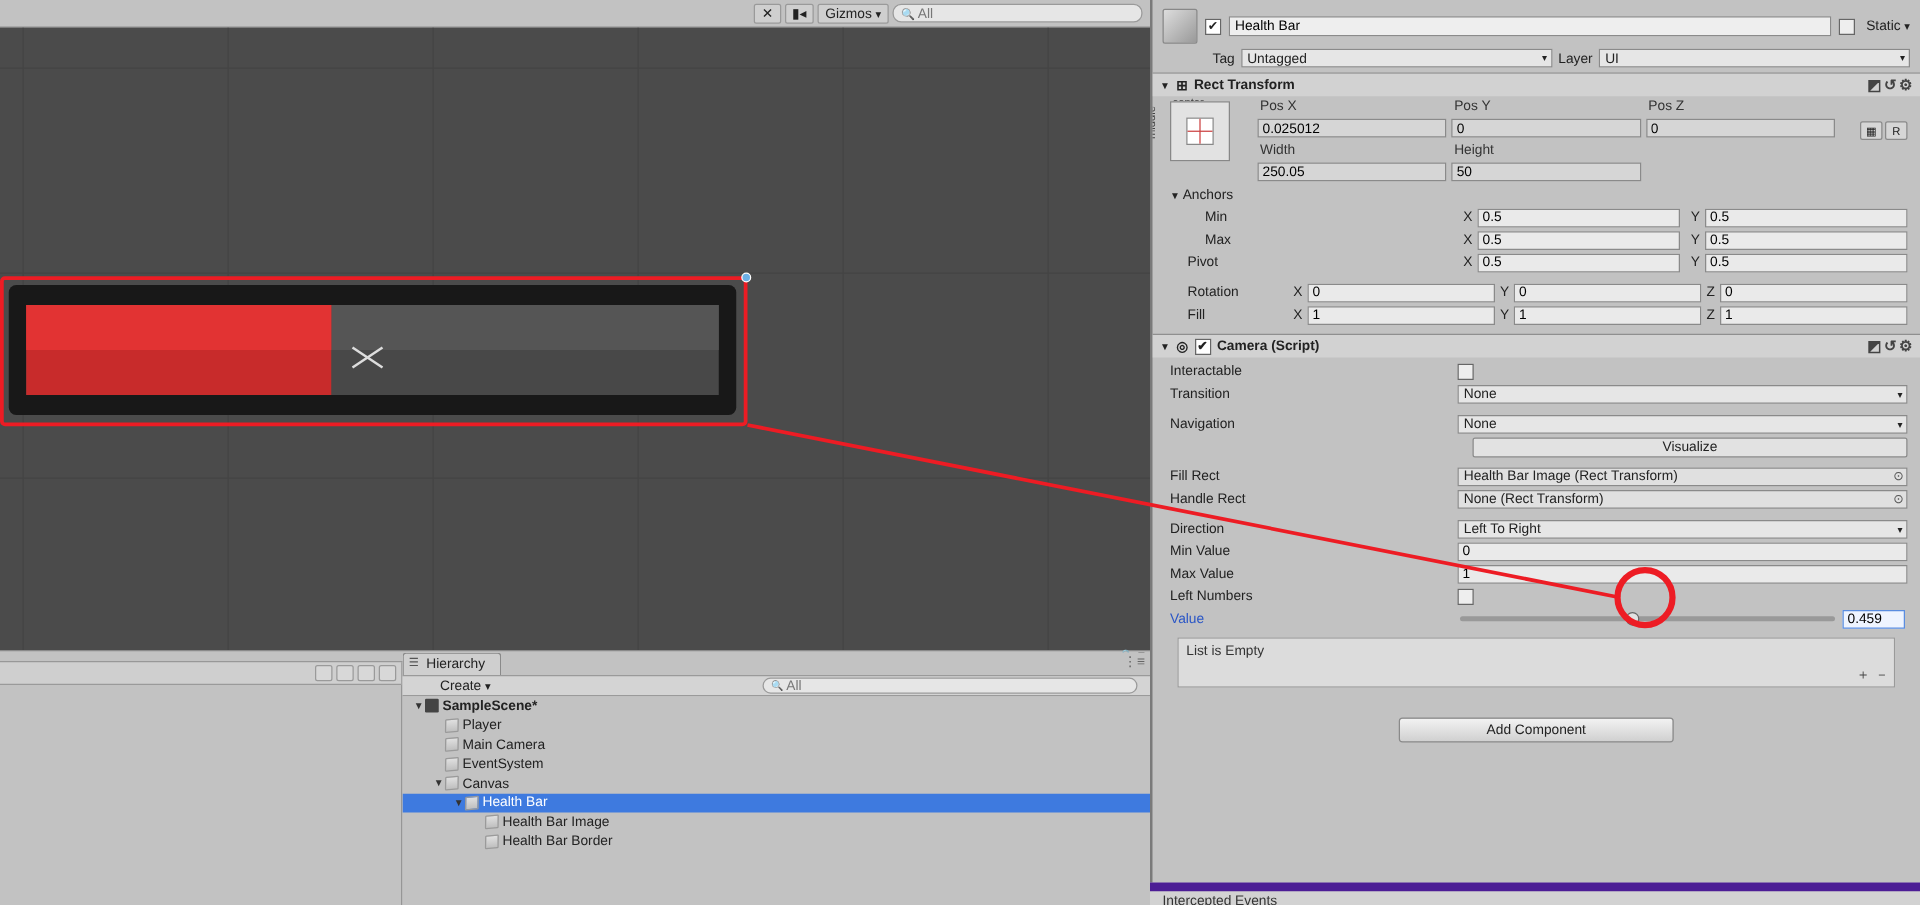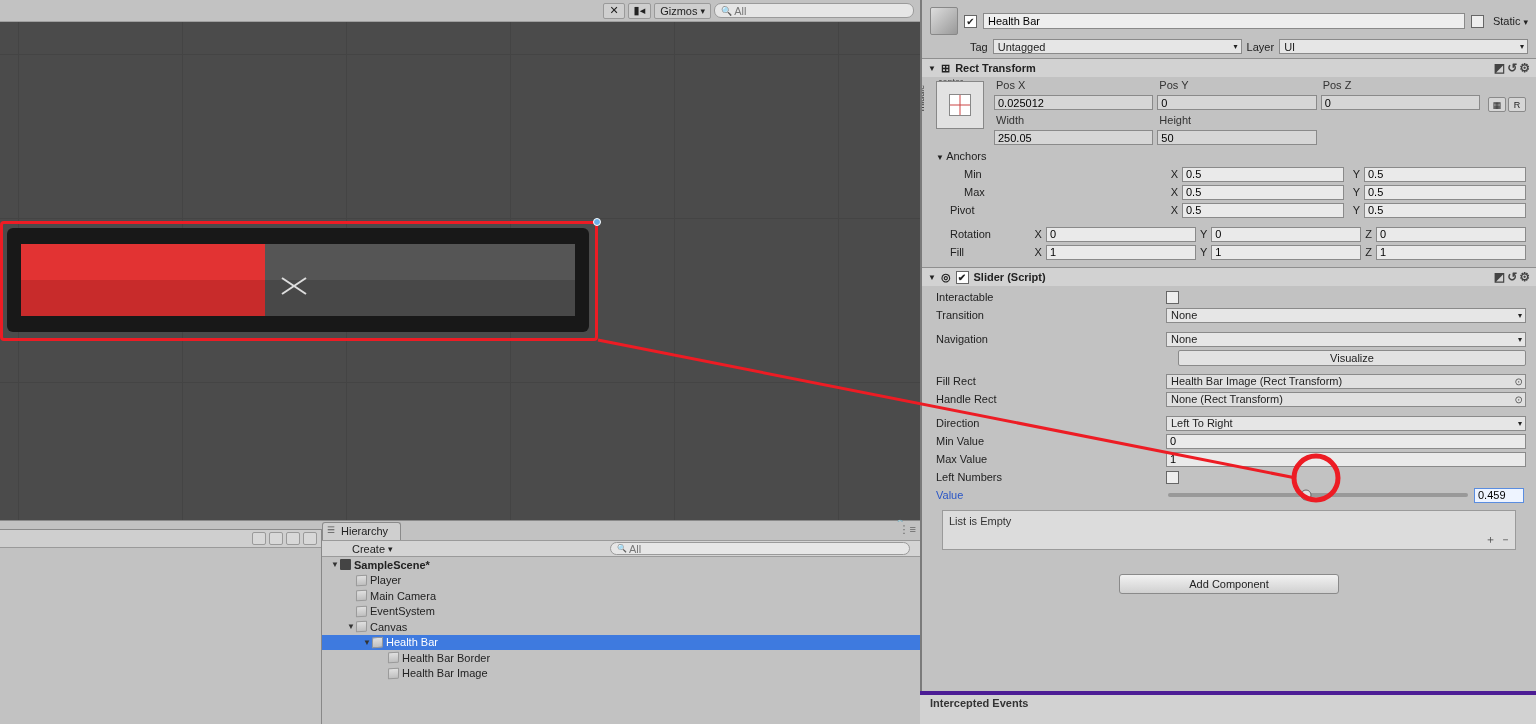--- a/index.html
+++ b/index.html
@@ -100,21 +100,21 @@
   
   .anchor-preset { width:48px; height:48px; border:1px solid #888; background:#e2e2e2; margin:2px 10px 2px 4px; position:relative; display:flex; align-items:center; justify-content:center;}
   .anchor-preset .inner { width:22px; height:22px; border:1px solid #888; background:#fff; position:relative;}
   .anchor-preset .inner::before, .anchor-preset .inner::after { content:""; position:absolute; background:#c44;}
   .anchor-preset .inner::before { left:50%; top:0; bottom:0; width:1px; transform:translateX(-0.5px);}
   .anchor-preset .inner::after { top:50%; left:0; right:0; height:1px; transform:translateY(-0.5px);}
   .anchor-label { position:absolute; font-size:9px; color:#444;}
   .anchor-label.top { top:-2px; left:6px;}
   .anchor-label.left { left:-24px; top:14px; transform:rotate(-90deg);}
 
-  .rect-top { display:flex; padding:2px 10px 0 10px; gap:0;}
+  .rect-top { display:flex; padding:2px 10px 0 10px; gap:12px;}
   .rect-cols { flex:1; display:grid; grid-template-columns:1fr 1fr 1fr; gap:4px;}
   .rc-lbl { font-size:11px; color:#333; padding-left:2px;}
   .rect-tools { width:46px; display:flex; gap:2px; align-items:flex-start; padding-top:18px; flex-direction:row; justify-content:flex-end;}
   .rect-tools .sq { width:18px; height:15px; border:1px solid #8a8a8a; background:#d6d6d6; border-radius:2px; font-size:9px; display:flex; align-items:center; justify-content:center;}
 
   
   .obj-ref { flex:1; height:15px; border:1px solid #8a8a8a; background:#e0e0e0; padding:0 16px 0 4px; position:relative; display:flex; align-items:center;}
   .obj-ref::after { content:"⊙"; position:absolute; right:2px; font-size:10px; color:#555;}
   .value-lbl { color:#2a56c6; }
 
@@ -126,21 +126,21 @@
 
   .event-box { margin:6px 10px 2px 10px; border:1px solid #9a9a9a; background:#d7d7d7;}
   .event-box .eh { padding:3px 6px; border-bottom:1px solid #b4b4b4; background:#d2d2d2;}
   .event-box .eb { padding:4px 6px 22px 6px; color:#333; background:#dcdcdc; position:relative;}
   .event-box .em { position:absolute; right:4px; bottom:2px; display:flex; gap:4px; color:#444;}
 
   .add-comp { display:block; width:220px; margin:16px auto; height:20px; border:1px solid #8a8a8a; border-radius:3px; background:linear-gradient(#f2f2f2,#d0d0d0); text-align:center; line-height:18px;}
 
   .visualize-btn { display:block; height:16px; border:1px solid #8a8a8a; border-radius:2px; background:#e2e2e2; text-align:center; line-height:14px; margin:2px 0 6px 246px;}
 
-  .intercepted { position:absolute; left:920px; bottom:0; right:0; height:33px; background:#d2d2d2; border-top:4px solid #4c1d95; padding:2px 10px; font-weight:bold; color:#333;}
+  .intercepted { position:absolute; left:920px; bottom:0; right:0; height:18px; background:#d2d2d2; border-top:7px solid #4c1d95; padding:2px 10px; font-weight:normal; color:#333;}
 
 </style>
 </head>
 <body>
 
 <div class="scene-toolbar">
   <span class="tb-btn">✕</span>
   <span class="tb-btn">▮◂</span>
   <span class="tb-btn dd-arrow">Gizmos</span>
   <span class="search-box">
@@ -232,26 +232,26 @@
         <span>Canvas</span>
       </div>
       <div class="t-row selected" style="padding-left: 40px;">
         <span class="fold">▼</span>
         <span class="cube"></span>
         <span>Health Bar</span>
       </div>
       <div class="t-row" style="padding-left: 56px;">
         <span class="fold"></span>
         <span class="cube"></span>
-        <span>Health Bar Border</span>
+        <span>Health Bar Image</span>
       </div>
       <div class="t-row" style="padding-left: 56px;">
         <span class="fold"></span>
         <span class="cube"></span>
-        <span>Health Bar Image</span>
+        <span>Health Bar Border</span>
       </div>
     </div>
 </div>
 
 <div class="inspector">
   <div class="insp-body">
 
     <div class="go-header">
       <div class="go-icon"></div>
       <span class="chk">✔</span>
@@ -349,21 +349,21 @@
             <input class="fld" value="1" style="">
           </div>
       </div>
     </div>
 
     <div class="comp">
       <div class="comp-head">
         <span class="fold">▼</span>
         <span>◎</span>
         <span class="chk">✔</span>
-        <span class="title">Slider (Script)</span>
+        <span class="title">Camera (Script)</span>
         <div class="comp-ctrl">
             <span>◩</span>
             <span>↺</span>
             <span>⚙</span>
           </div>
       </div>
       <div class="comp-body">
         <div class="prow">
             <span class="lbl">Interactable</span>
             <span class="chk" style="background:#eee"></span>

